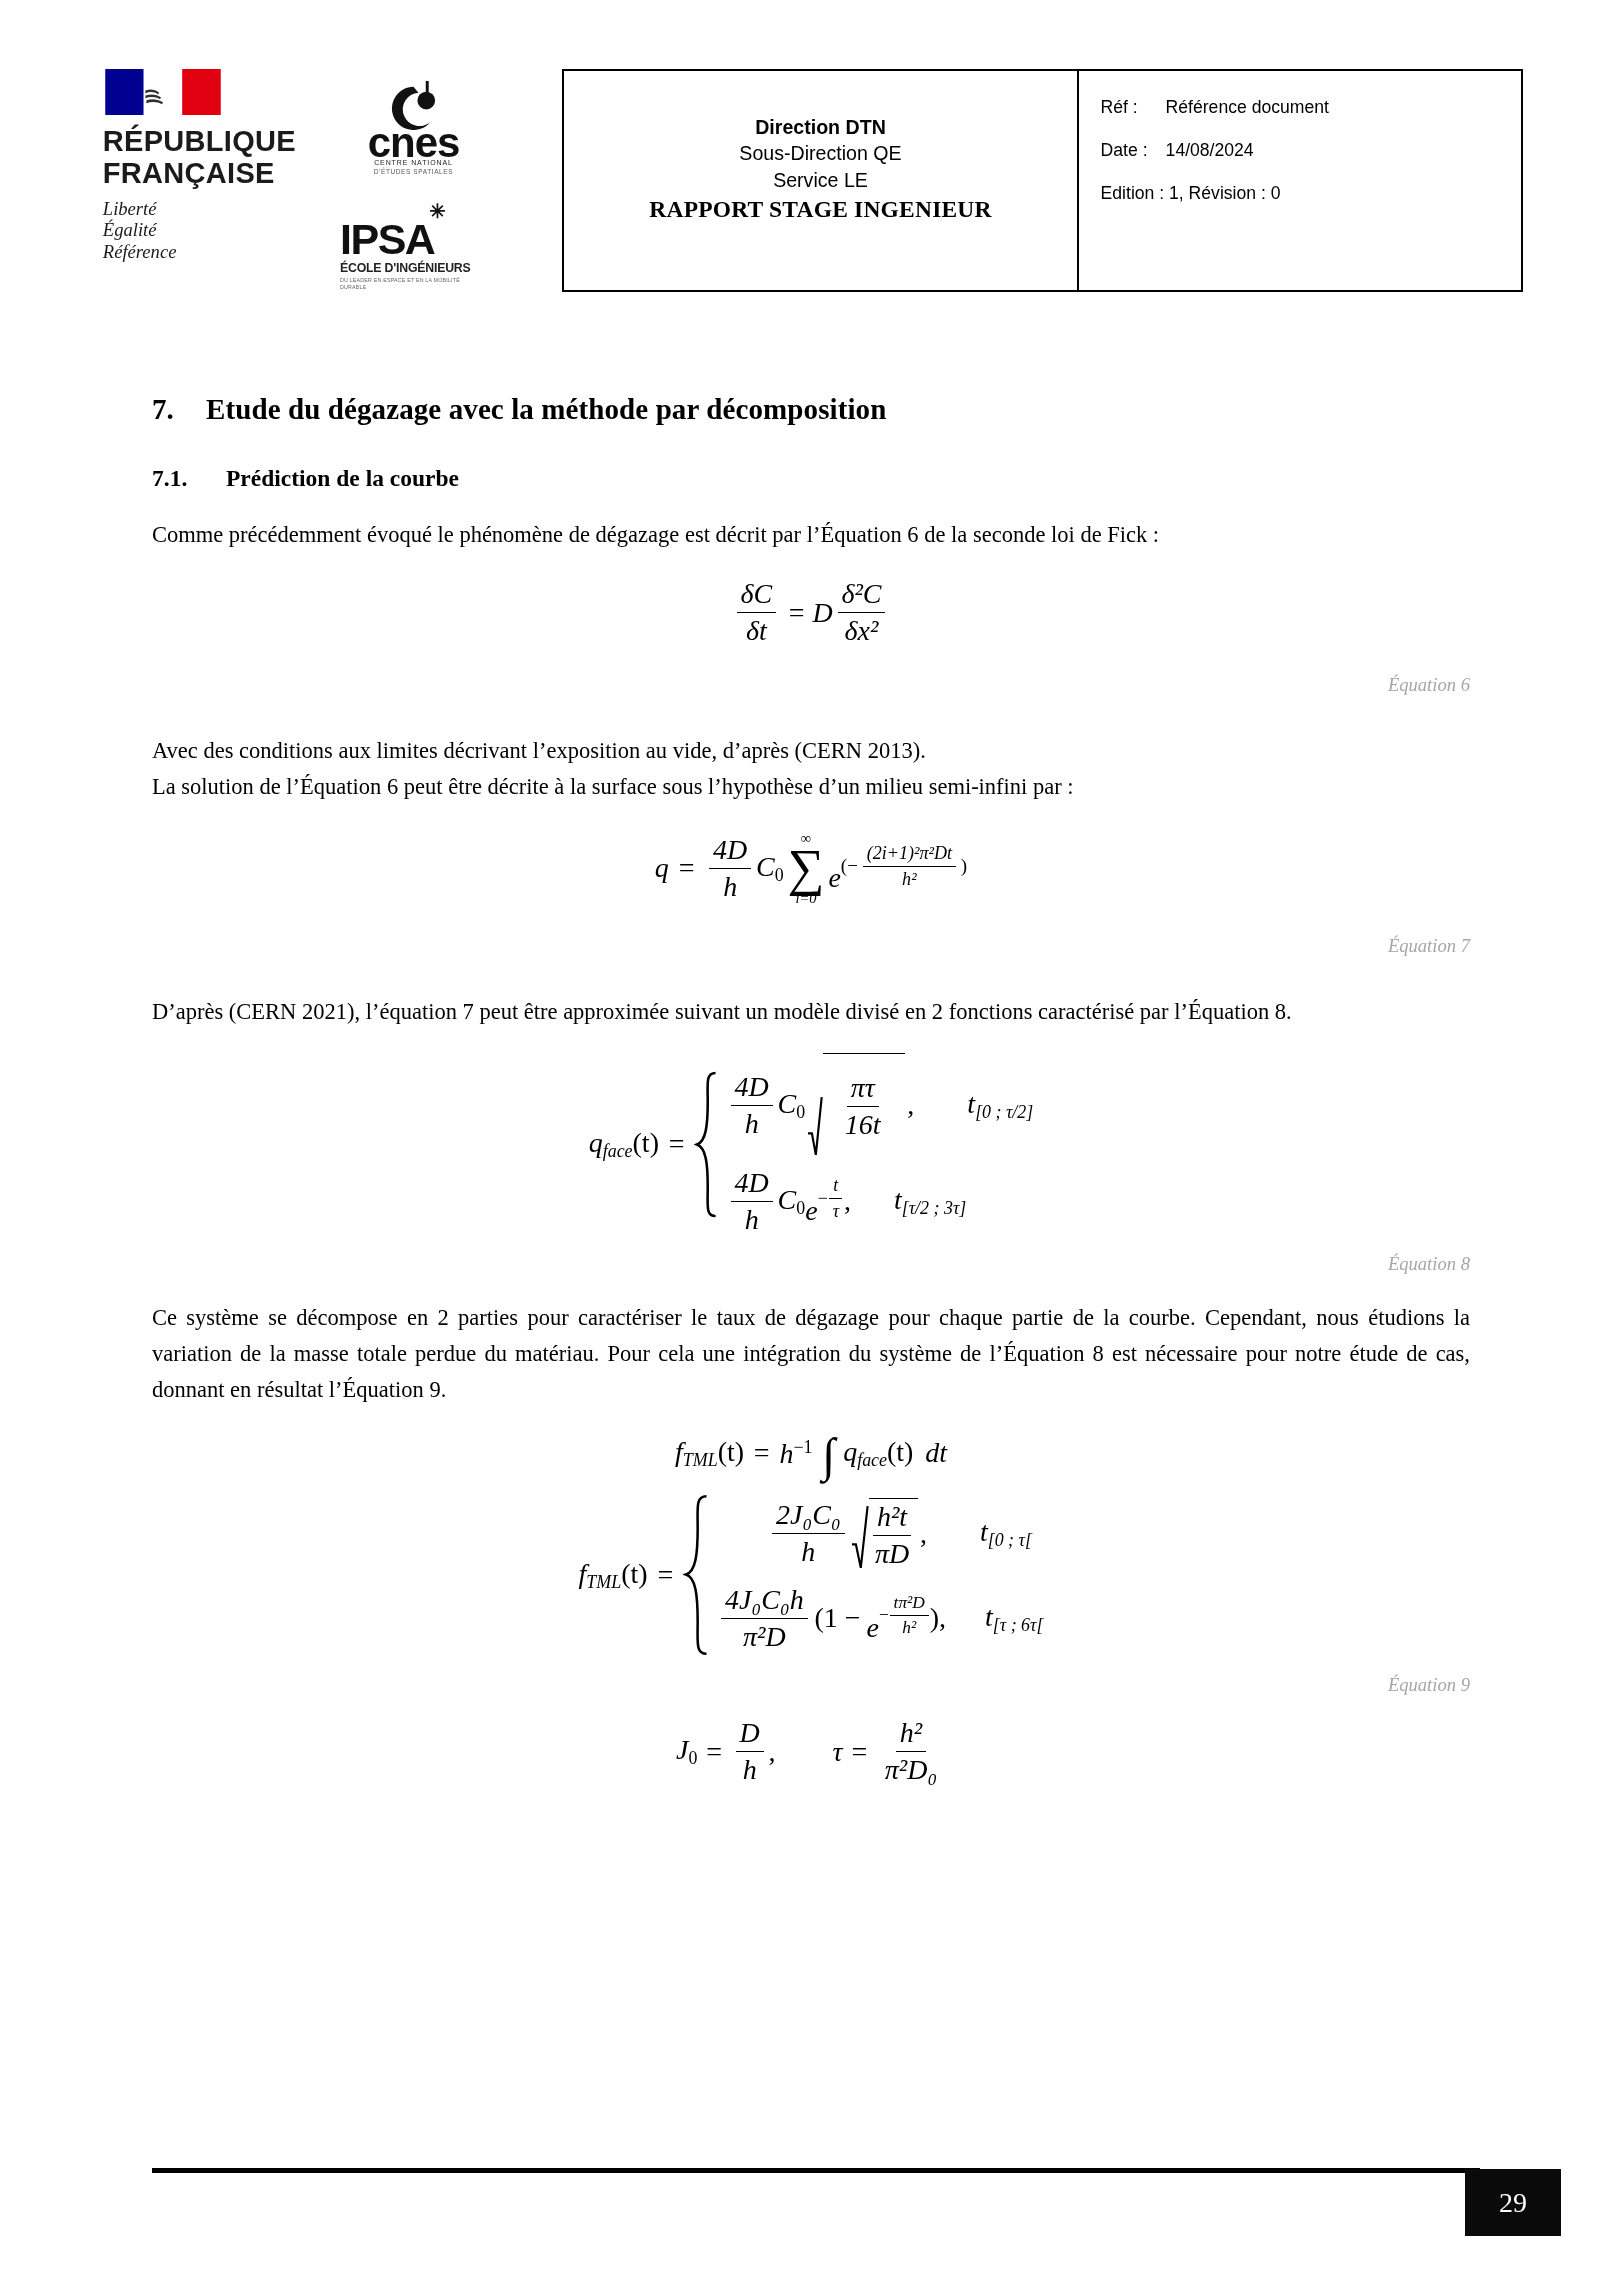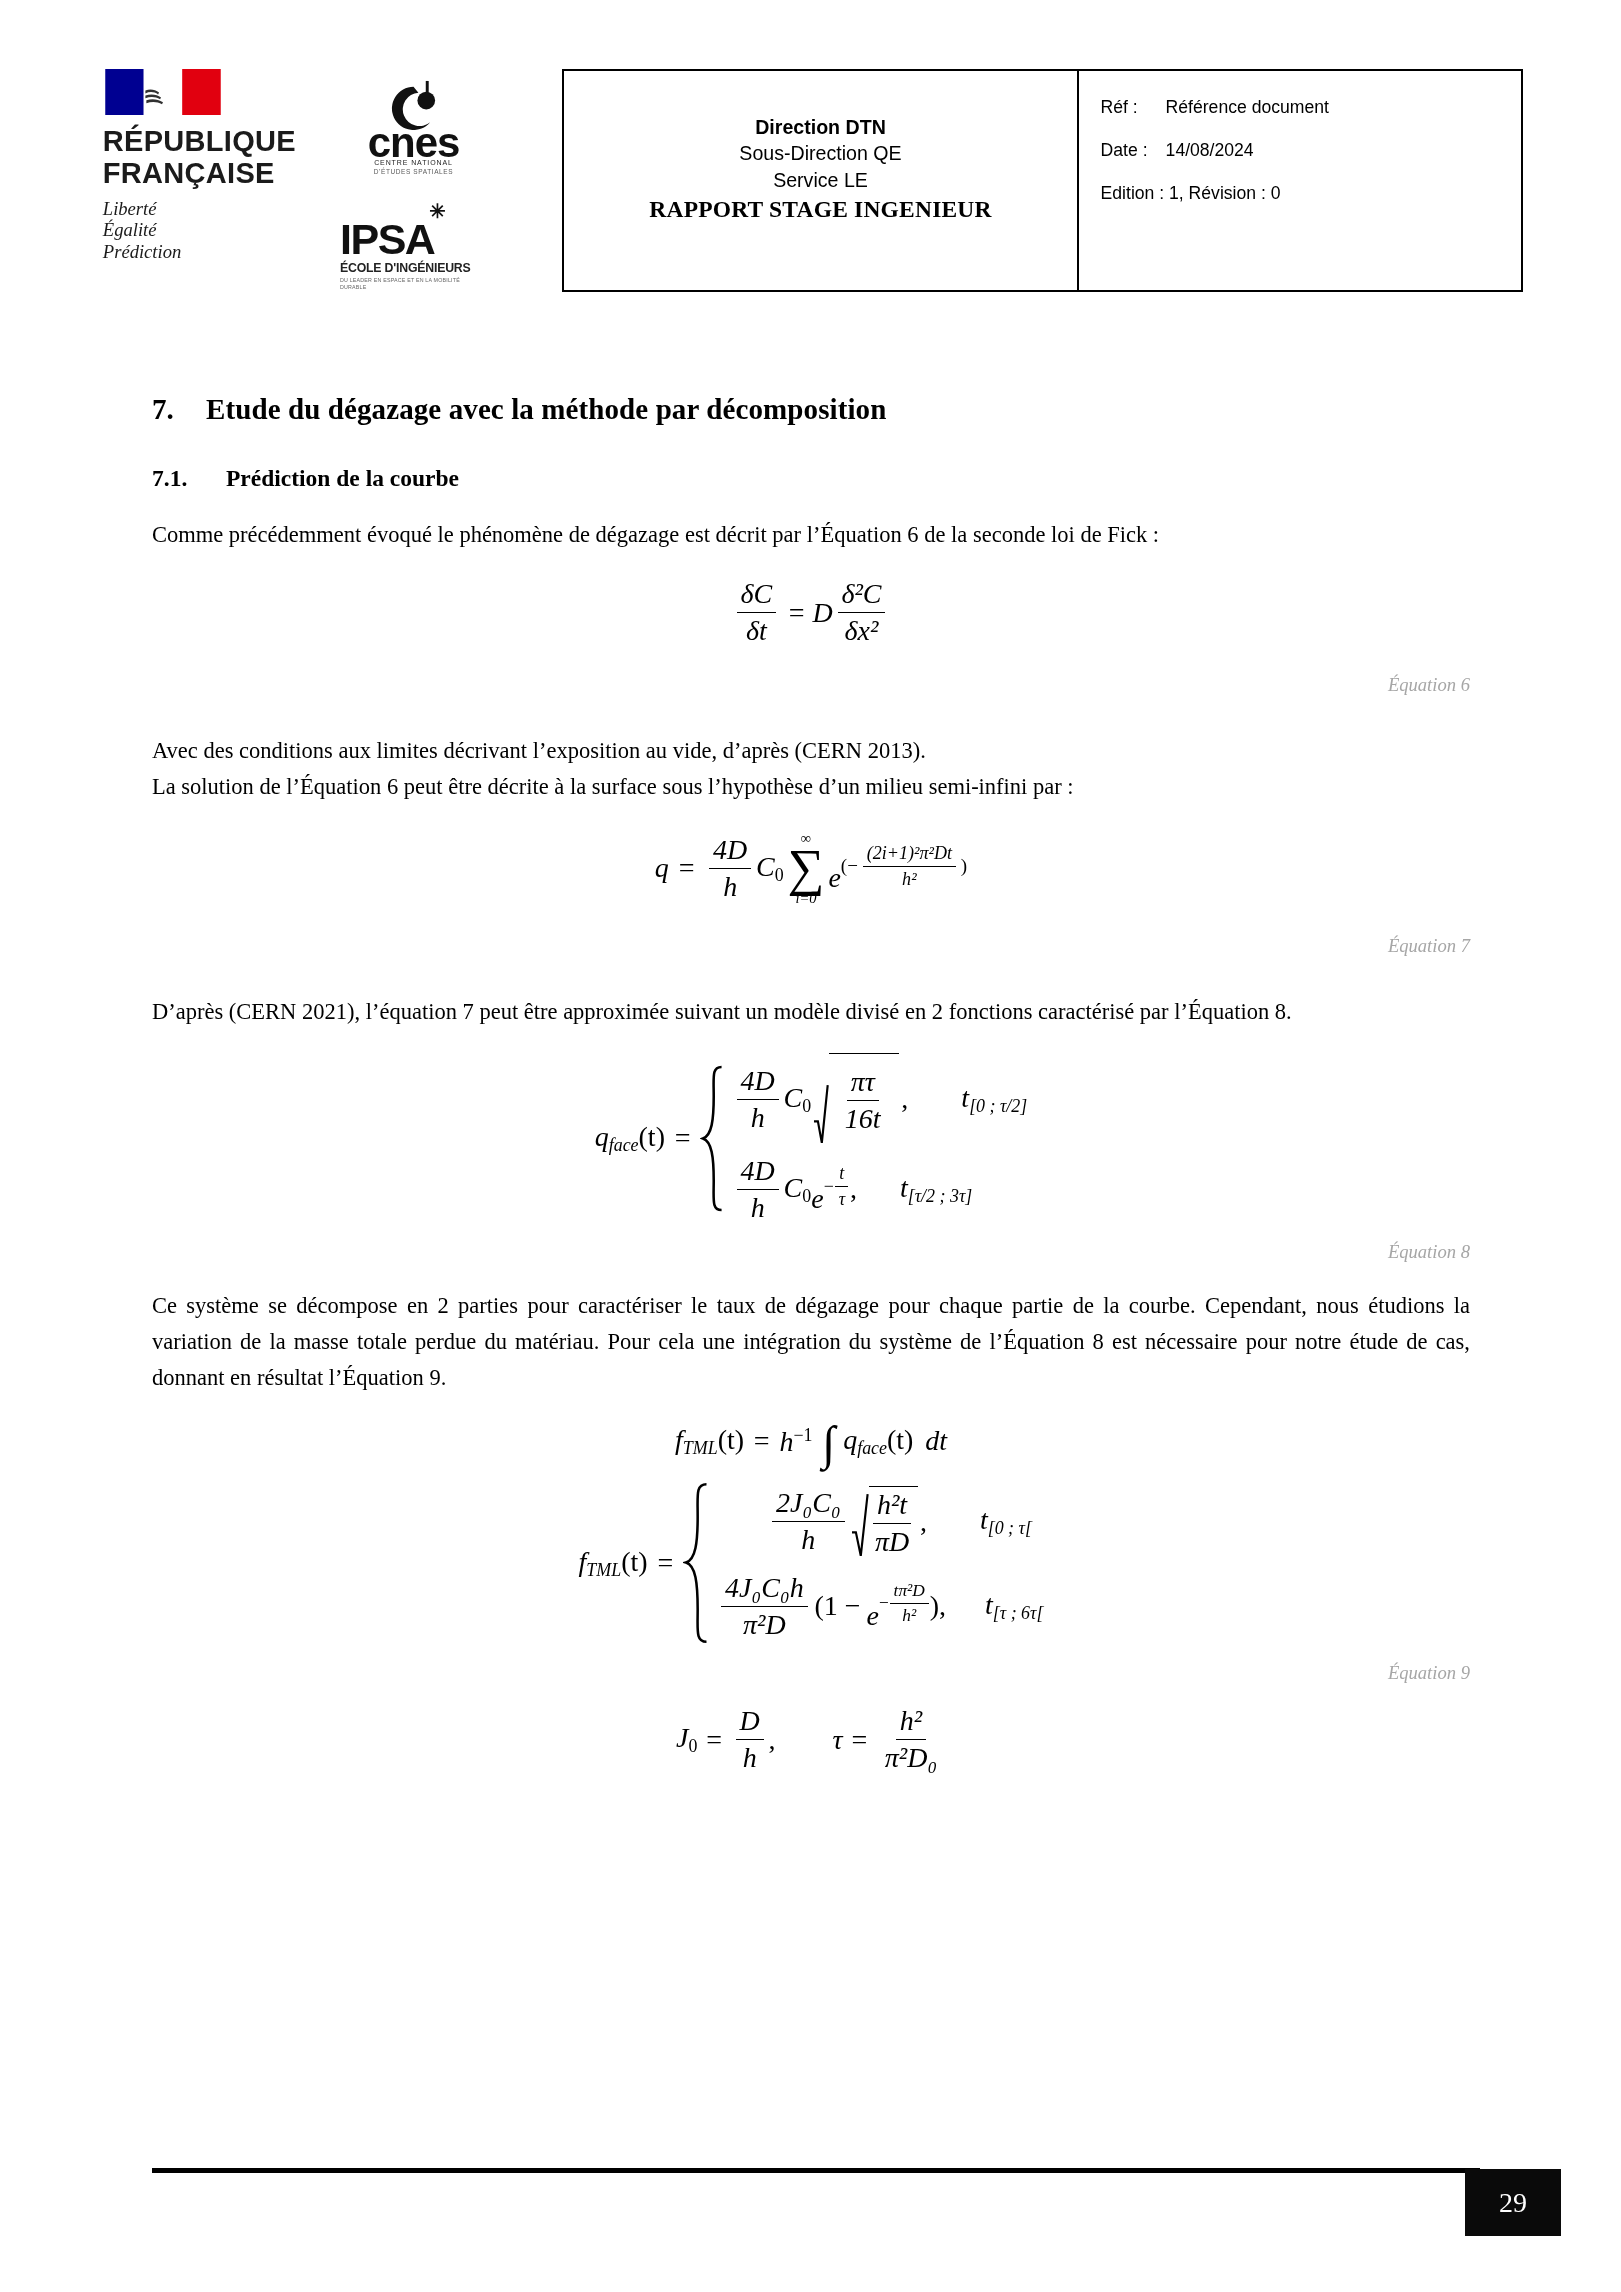--- a/index.html
+++ b/index.html
@@ -383,21 +383,21 @@
             <path d="M42 32 c6 -2 12 -1 17 2 l-1 2 c-5 -3 -11 -3 -16 -1 z"></path>
           </g>
         </svg>
         <div class="rf-name">
           <div>RÉPUBLIQUE</div>
           <div>FRANÇAISE</div>
         </div>
         <div class="rf-devise">
           <div>Liberté</div>
           <div>Égalité</div>
-          <div>Prédiction</div>
+          <div>Référence</div>
         </div>
       </div>
 
       <div class="cnes-logo">
         <svg class="cnes-mark" width="61" height="53" viewBox="0 0 62 54">
           <line x1="45" y1="2" x2="45" y2="20" stroke="#111" stroke-width="3"></line>
           <path d="M31 8 a22 22 0 1 0 17 36 a17 17 0 1 1 -12 -30 z" fill="#111"></path>
           <circle cx="44" cy="22" r="9" fill="#111"></circle>
         </svg>
         <div class="cnes-word">cnes</div>
@@ -513,21 +513,21 @@
               <span class="den-part">h</span>
             </span>
             <span><span>C</span><sub class="s">0</sub></span>
             <span class="sqrt">
               <span class="radical">
                 <svg width="15.7" height="63" viewBox="0 0 16 64">
                     <path d="M1 40 L5 40 L9 62 L15 3" fill="none" stroke="#000" stroke-width="2.2"></path>
                   </svg>
               </span>
               <span class="radicand">
-                <span class="frac" style="margin:10px;font-style:italic;">
+                <span class="frac" style="margin:16px;font-style:italic;">
                   <span class="num-part">πτ</span>
                   <span class="den-part">16t</span>
                 </span>
               </span>
             </span>
             <span class="up">,</span>
             <span class="case-cond"><span>t</span><sub class="s" style="font-style:italic;">[0 ; τ/2]</sub></span>
           </span>
           <span class="case-row">
             <span class="frac">

